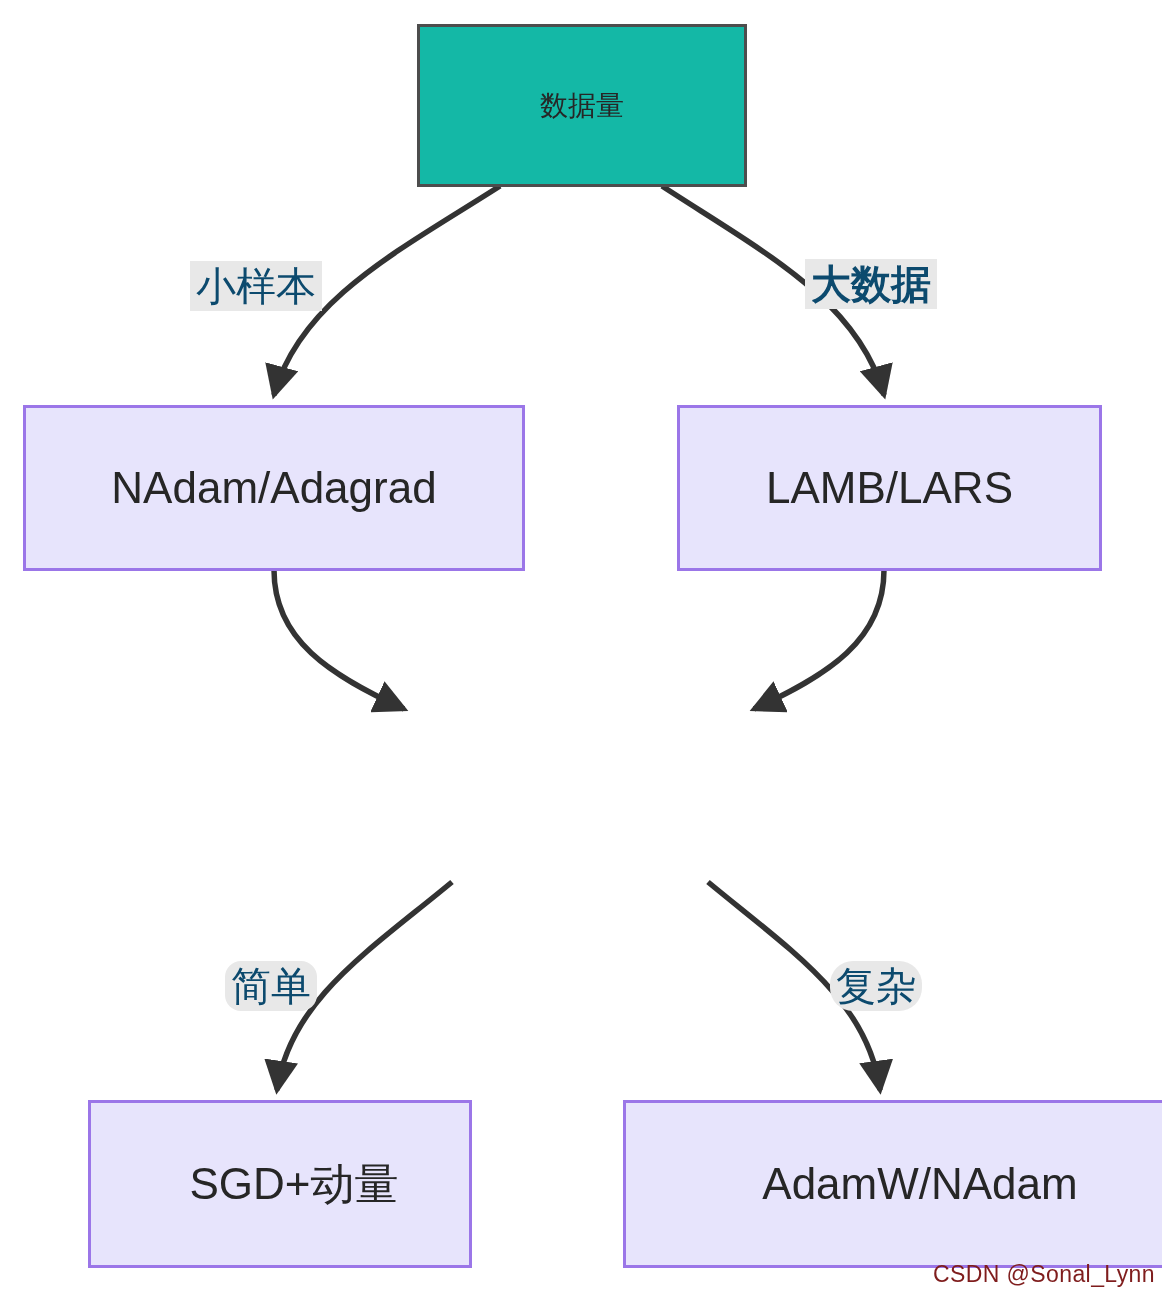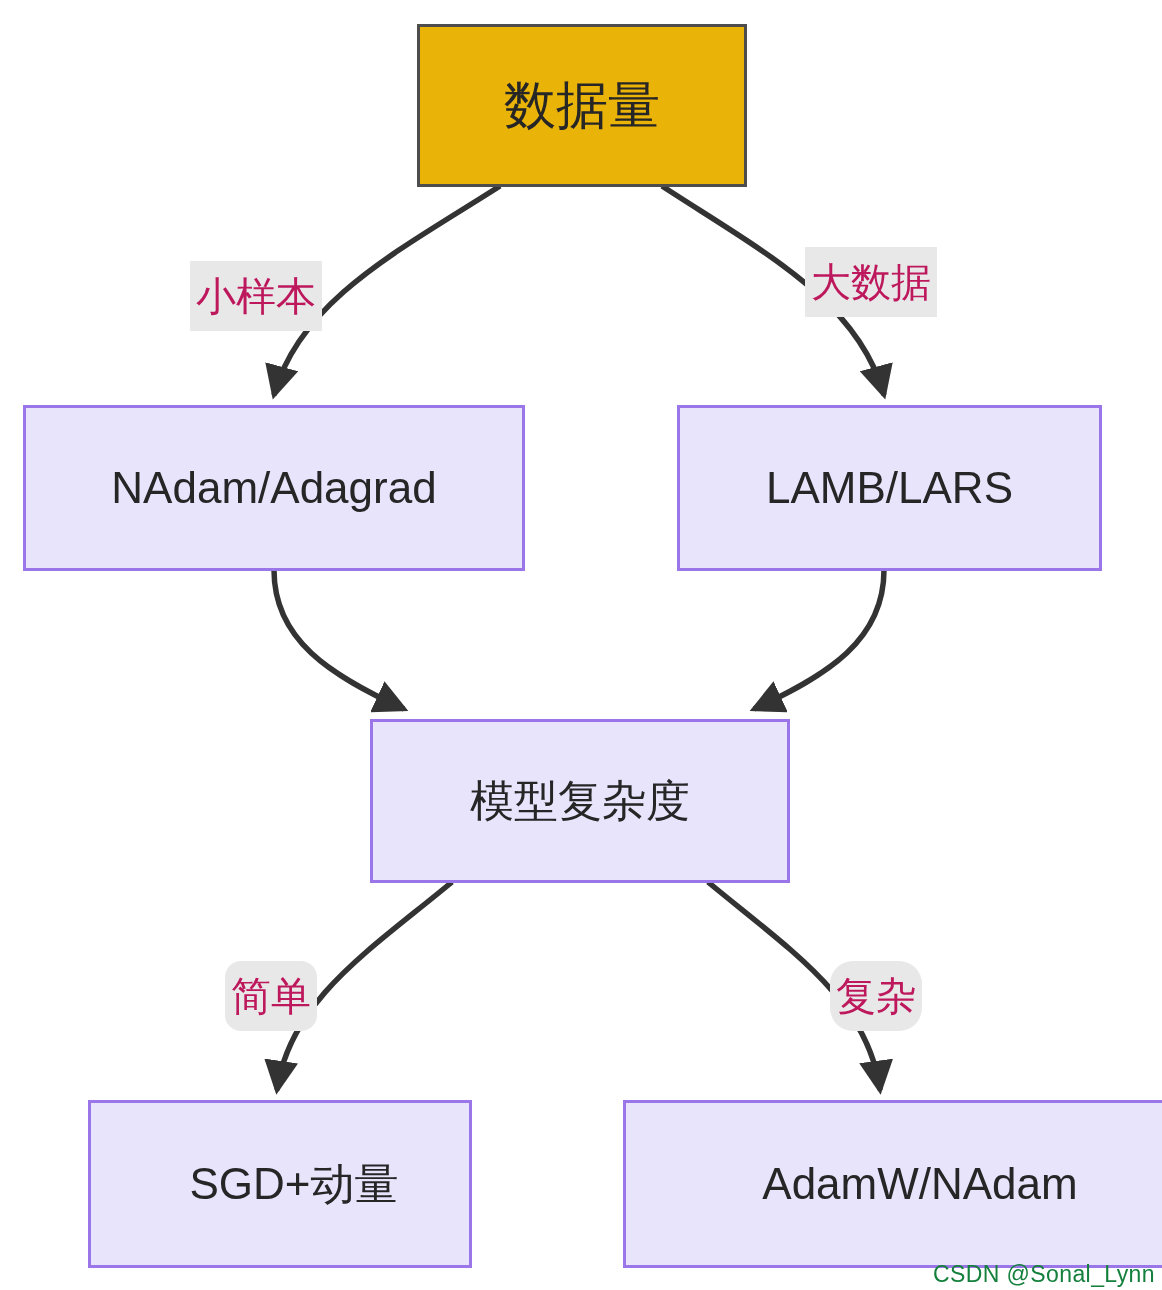--- a/index.html
+++ b/index.html
@@ -29,42 +29,42 @@
     position: absolute;
     box-sizing: border-box;
     display: flex;
     align-items: center;
     justify-content: center;
     text-align: center;
     color: #262626;
     line-height: 1.2;
   }
   .node-decision {
-    background: #eab308;
+    background: #14b8a6;
     border: 3px solid #4D4D4D;
-    font-size: 52px;
+    font-size: 28px;
   }
   .node-opt {
     background: #E7E4FC;
     border: 3px solid #9B76E8;
     font-size: 44px;
   }
   .edge-label {
     position: absolute;
     background: #E8E8E8;
-    color: #be185d;
+    color: #0c4a6e;
     font-size: 40px;
     line-height: 1.15;
-    padding: 12px 6px;
+    padding: 2px 6px;
     box-sizing: border-box;
     white-space: nowrap;
   }
   .watermark {
     position: absolute;
-    color: #15803d;
+    color: #7f1d1d;
     font-size: 23px;
     white-space: nowrap;
     letter-spacing: 0.4px;
   }
 </style>
 </head>
 <body>
 
 <div id="canvas">
 
@@ -93,37 +93,34 @@
   </div>
 
   <div class="node node-opt" style="left:23px; top:405px; width:502px; height:166px;">
     <span>NAdam/Adagrad</span>
   </div>
 
   <div class="node node-opt" style="left:677px; top:405px; width:425px; height:166px;">
     <span>LAMB/LARS</span>
   </div>
 
-  <div class="node node-opt" style="left:370px; top:719px; width:420px; height:164px;">
-    <span>模型复杂度</span>
-  </div>
 
   <div class="node node-opt" style="left:88px; top:1100px; width:384px; height:168px;padding-left:28px;">
     <span>SGD+动量</span>
   </div>
 
   <div class="node node-opt" style="left:623px; top:1100px; width:594px; height:168px;">
     <span>AdamW/NAdam</span>
   </div>
 
   <div class="edge-label" style="left:190px; top:261px;">
     <span>小样本</span>
   </div>
 
-  <div class="edge-label" style="left:805px; top:247px;">
+  <div class="edge-label" style="left:805px; top:259px;font-weight:bold;">
     <span>大数据</span>
   </div>
 
   <div class="edge-label" style="left:225px; top:961px;border-radius:16px;">
     <span>简单</span>
   </div>
 
   <div class="edge-label" style="left:830px; top:961px;border-radius:23px;">
     <span>复杂</span>
   </div>

